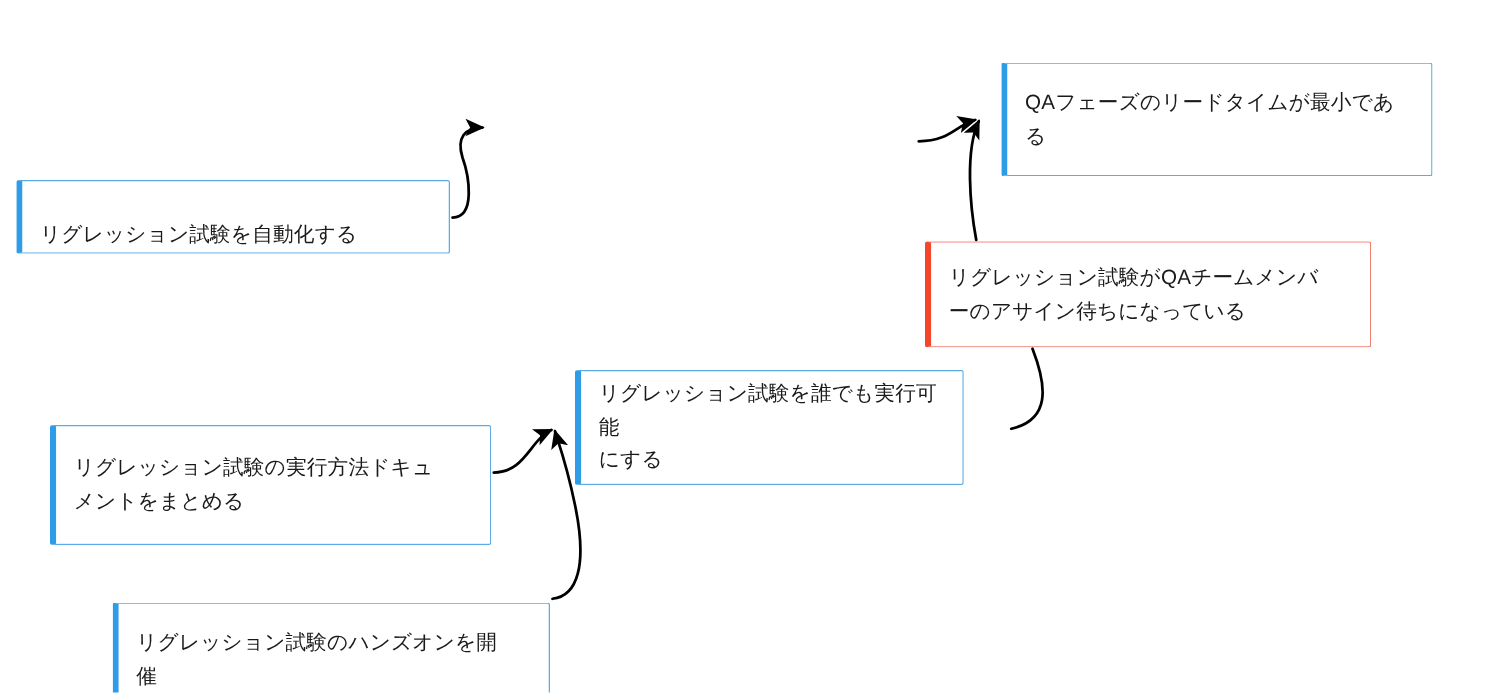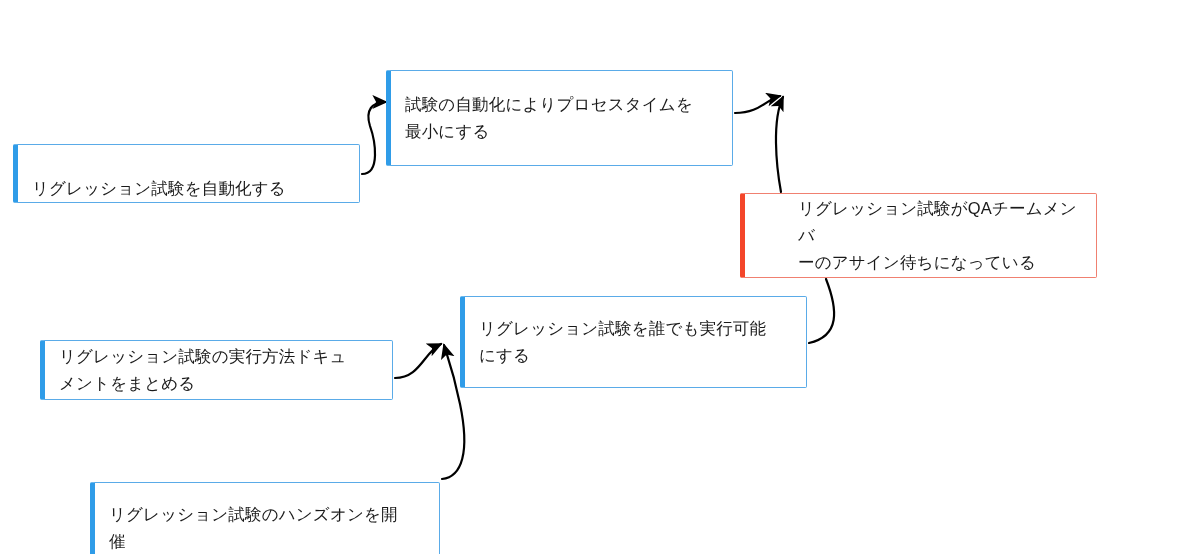--- a/index.html
+++ b/index.html
@@ -37,21 +37,20 @@
     align-items: center;
     border-radius: 2px;
   }
   .node.blue {
     border: 1px solid #5aabe8;
     border-left: 5px solid #2f9ce8;
   }
   .node.red {
     border: 1px solid #f08070;
     border-left: 5px solid #f4462a;
-    padding-left: 39px;
   }
   .node-label {
     display: block;
     padding: 0 14px 0 14px;
     font-size: 16.5px;
     line-height: 1.62;
     color: #1a1a1a;
     letter-spacing: 0.01em;
     white-space: pre-line;
     word-break: break-all;
@@ -75,37 +74,37 @@
         <path d="M 826 279 C 838 310 840 336 809 343"></path>
         <path d="M 395 378 C 420 378 424 352 441 344" marker-end="url(#arrow)"></path>
         <path d="M 442 479 C 462 477 470 452 460 404 C 453 370 446 352 444 345" marker-end="url(#arrow)"></path>
       </g>
   </svg>
 
   <div class="node blue" style="left: 13px; top: 144px; width: 347px; height: 59px; align-items: flex-end;">
     <span class="node-label">リグレッション試験を自動化する</span>
   </div>
 
-  <div class="node blue" style="left: 386px; top: 70px; width: 347px; height: 96px;">
-    <span class="node-label">試験の自動化によりプロセスタイムを
-最小にする</span>
+
+  <div class="node blue" style="left: 801px; top: 50px; width: 345px; height: 91px;">
+    <span class="node-label">QAフェーズのリードタイムが最小であ
+る</span>
   </div>
-
 
   <div class="node red" style="left: 740px; top: 193px; width: 357px; height: 85px;">
     <span class="node-label">リグレッション試験がQAチームメンバ
 ーのアサイン待ちになっている</span>
   </div>
 
-  <div class="node blue" style="left: 460px; top: 296px; width: 347px; height: 92px;">
+  <div class="node blue" style="left: 460px; top: 296px; width: 311px; height: 92px;">
     <span class="node-label">リグレッション試験を誰でも実行可能
 にする</span>
   </div>
 
-  <div class="node blue" style="left: 40px; top: 340px; width: 353px; height: 60px;">
+  <div class="node blue" style="left: 40px; top: 340px; width: 353px; height: 96px;">
     <span class="node-label">リグレッション試験の実行方法ドキュ
 メントをまとめる</span>
   </div>
 
   <div class="node blue" style="left: 90px; top: 434px; width: 350px; height: 92px; margin-top: 48px;">
     <span class="node-label">リグレッション試験のハンズオンを開
 催</span>
   </div>
 
 </div>

